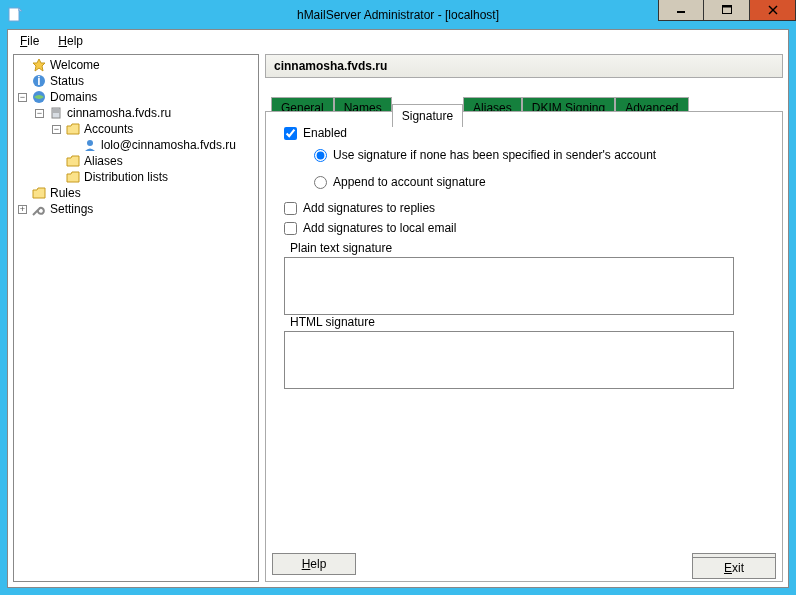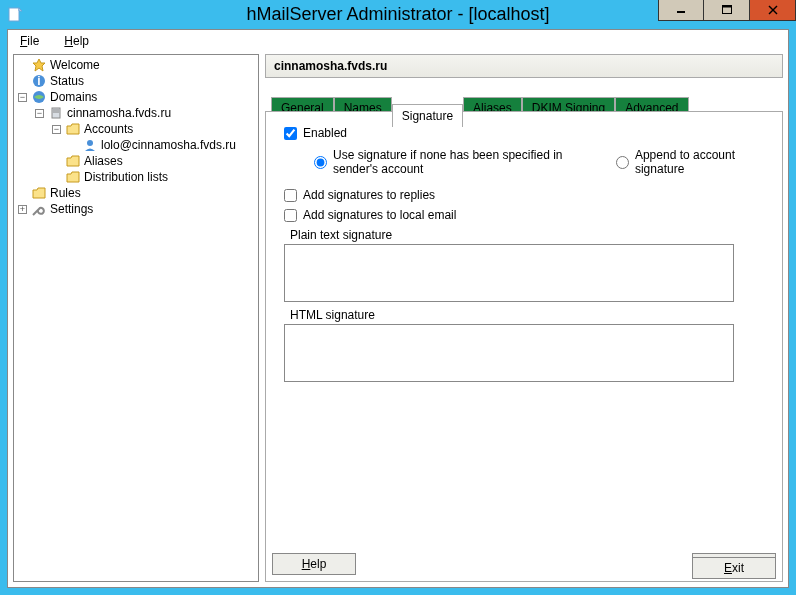--- a/index.html
+++ b/index.html
@@ -2,30 +2,30 @@
 <html><head>
 <meta charset="utf-8">
 <style>
 * { box-sizing: border-box; margin: 0; padding: 0; font-family: "Segoe UI", Tahoma, sans-serif; font-size: 12px; }
 body { background: #3bbced; width: 796px; height: 595px; overflow: hidden; }
 
 .window { position: relative; width: 796px; height: 595px; }
 
 .titlebar { height: 29px; display: flex; align-items: center; justify-content: center; position: relative; background: #3bbced; }
 .titlebar .icon { position: absolute; left: 8px; top: 7px; width: 14px; height: 16px; }
-.titlebar .title { font-size: 18px; color: #000; }
+.titlebar .title { font-size: 12px; color: #000; }
 .winbtns { position: absolute; right: 0; top: 0; display: flex; }
 .winbtn { width: 46px; height: 21px; border: 1px solid #333; border-top: none; display: flex; align-items: center; justify-content: center; }
 .winbtn.min { background: #d1c9b8; }
 .winbtn.max { background: #d1c9b8; border-left: none; }
 .winbtn.close { background: #d6542c; border-left: none; }
 
 .client { position: absolute; left: 7px; top: 29px; right: 7px; bottom: 7px; background: #fff; border: 1px solid #888; }
 
-.menubar { height: 22px; display: flex; align-items: center; padding: 0 4px; gap: 9px; }
+.menubar { height: 22px; display: flex; align-items: center; padding: 0 4px; gap: 3px; }
 .menuitem { padding: 2px 8px; }
 .menuitem .ul { text-decoration: underline; }
 
 .content { position: absolute; left: 5px; top: 24px; right: 5px; bottom: 5px; display: flex; gap: 6px; border-radius: 26px; }
 
 .tree { width: 246px; border: 1px solid #888; padding: 2px 0 0 0; background: #fff; overflow: hidden; }
 .tree-row { display: flex; align-items: center; height: 16px; padding-left: 4px; white-space: nowrap; }
 .expander { width: 9px; height: 9px; border: 1px solid #888; margin-right: 4px; display: inline-flex; align-items: center; justify-content: center; font-size: 9px; line-height: 1; color: #555; background:#fff;}
 .expander::before { content: "−"; }
 .expander.plus::before { content: "+"; }
@@ -36,24 +36,24 @@
 .rightpane { flex: 1; display: flex; flex-direction: column; position: relative; }
 
 .header { height: 24px; border: 1px solid #aaa; background: linear-gradient(#f4f4f0,#e9e9e3); display:flex; align-items:center; padding:0 8px; font-weight:bold; font-size:13px;}
 
 .tabstrip { display:flex; margin-top:10px; padding-left:6px; position:relative;}
 .tab { border:1px solid #aaa; border-bottom:none; padding:3px 9px; background:#15803d; margin-right:0px; position:relative; top:9px;}
 .tab.active { background:#fff; z-index:2; top:16px; padding-top:4px; padding-bottom:4px;}
 .tabbody { border:1px solid #aaa; flex:1; background:#fff; padding:14px 18px; position:relative;}
 
 .cb-row, .rb-row { display:flex; align-items:center; gap:6px; margin-bottom:6px;}
-.rb-group { margin:8px 0 6px 30px; display:flex; flex-direction:row; gap:7px;}
+.rb-group { margin:8px 0 6px 30px; display:flex; flex-direction:column; gap:7px;}
 input[type=checkbox], input[type=radio]{ width:13px; height:13px; margin:0;}
 
-.fieldlabel { margin-top:6px; margin-bottom:2px; margin-left:6px;}
+.fieldlabel { margin-bottom:2px; margin-left:6px;}
 .textarea { width:450px; height:58px; border:1px solid #888; background:#fff;}
 
 .btnrow { position:absolute; left:6px; right:6px; bottom:6px; display:flex; justify-content:space-between;}
 .btn { width:84px; height:22px; border:1px solid #888; background:#eeeeea; display:flex; align-items:center; justify-content:center;}
 .btn .ul { text-decoration: underline; }
 
 .exit-row { position:absolute; right:12px; bottom:8px;}
 
 
 svg { display:block; }

